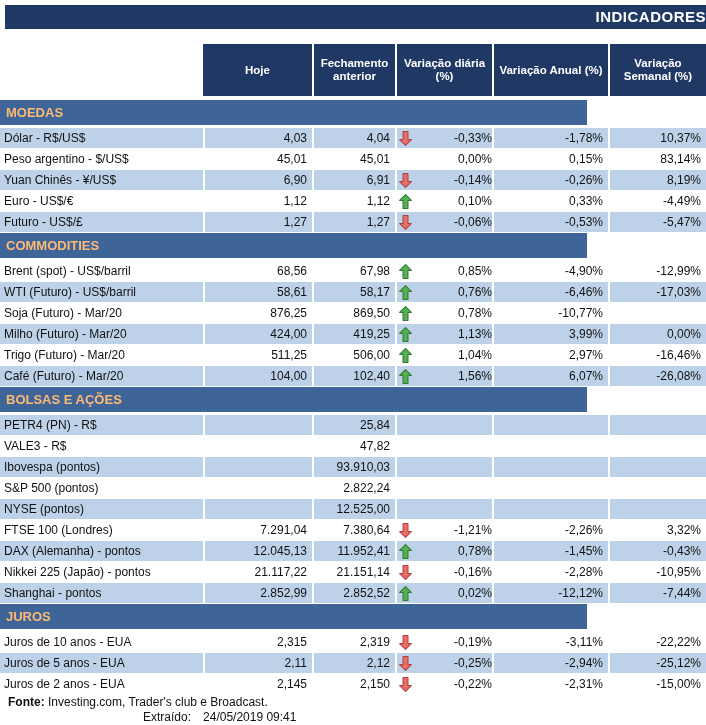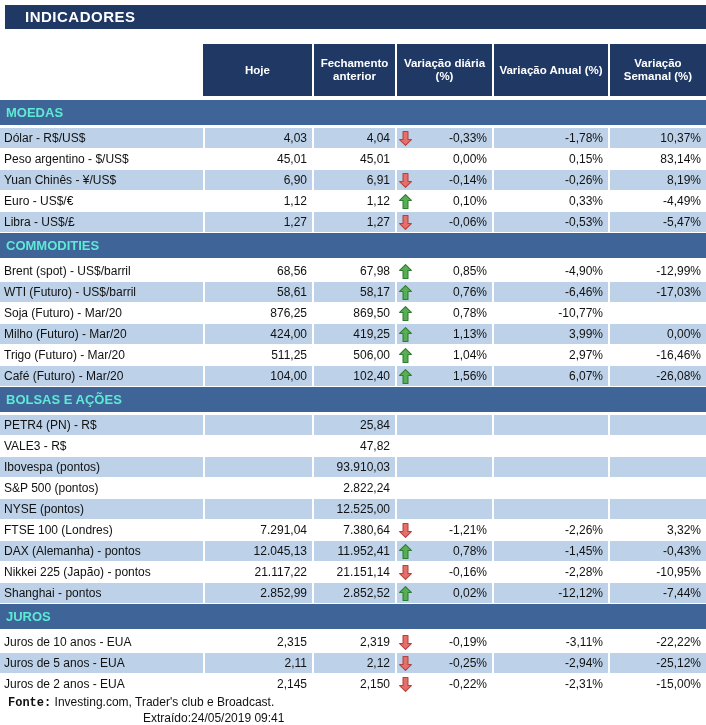--- a/index.html
+++ b/index.html
@@ -7,56 +7,56 @@
     --section:#3E6498;
     --stripe:#BDD2E9;
     --txt:#111111;
   }
   *{box-sizing:border-box;margin:0;padding:0;}
   html,body{width:706px;height:725px;background:#ffffff;overflow:hidden;
     font-family:"Liberation Sans","DejaVu Sans",sans-serif;color:var(--txt);}
 
   .title-bar{
     margin:5px 0 8px 5px;width:701px;height:24px;background:var(--navy);
-    color:#fff;font-weight:bold;font-size:15px;line-height:24px;text-align:left;
+    color:#fff;font-weight:bold;font-size:15px;line-height:24px;text-align:right;
     letter-spacing:.5px;
     padding-left:20px;
   }
 
   .grid6{display:grid;grid-template-columns:203px 109px 83px 97px 116px 98px;width:706px;}
 
   .header-row{margin-top:15px;height:52px;}
   .hcell{
     background:var(--navy);color:#fff;font-weight:bold;font-size:11.5px;line-height:13px;
     display:flex;align-items:center;justify-content:center;text-align:center;
     padding:0 2px;height:52px;
   }
   .hcell.spacer{background:transparent;}
   .header-row .hcell:nth-child(n+3){border-left:2px solid #fff;}
 
   #table-body{margin-top:4px;}
   .section-bar{
-    width:706px;height:25px;margin-bottom:3px;background:var(--section);
-    color:#5eead4;font-weight:bold;font-size:13px;line-height:25px;padding-left:6px;
+    width:587px;height:25px;margin-bottom:3px;background:var(--section);
+    color:#fdba74;font-weight:bold;font-size:13px;line-height:25px;padding-left:6px;
   }
   .row{height:20px;margin-bottom:1px;font-size:12px;line-height:20px;}
   .row .c{height:20px;background:transparent;overflow:hidden;white-space:nowrap;}
   .row.striped .c{background:var(--stripe);}
   .row .c + .c{border-left:2px solid #fff;}
   .c.lbl{text-align:left;padding-left:4px;}
   .c.num{text-align:right;padding-right:5px;}
   .c.var{display:flex;align-items:center;}
   .c.var .arrow{width:16px;display:flex;align-items:center;justify-content:flex-start;padding-left:2px;}
-  .c.var .val{flex:1;text-align:right;padding-right:5px;}
+  .c.var .val{flex:1;text-align:right;}
   .arrow svg{display:block;}
 
   .footer{padding-left:8px;font-size:12px;}
   .fonte-line{line-height:15px;}
-  .fonte-line .b{font-weight:bold;font-family:Liberation Mono, monospace;}
-  .extraido-line{line-height:15px;display:flex;padding-left:135px;}
+  .fonte-line .b{font-weight:bold;}
+  .extraido-line{line-height:15px;display:flex;gap:12px;padding-left:135px;}
 </style>
 </head>
 <body>
 
 <div class="title-bar">INDICADORES</div>
 
 <div class="header-row grid6">
   <div class="hcell spacer"></div>
   <div class="hcell">Hoje</div>
   <div class="hcell">Fechamento anterior</div>
@@ -117,21 +117,21 @@
           <svg width="13" height="15" viewBox="0 0 12 14">
             <polygon points="6,0.5 11.5,6 8.3,6 8.3,13.5 3.7,13.5 3.7,6 0.5,6" fill="#57AE57" stroke="#2F7D2F" stroke-width="1" stroke-linejoin="round"></polygon>
           </svg>
         </span>
         <span class="val">0,10%</span>
       </div>
       <div class="c num">0,33%</div>
       <div class="c num">-4,49%</div>
     </div>
     <div class="row grid6 striped">
-      <div class="c lbl">Libra - US$/£</div>
+      <div class="c lbl">Futuro - US$/£</div>
       <div class="c num">1,27</div>
       <div class="c num">1,27</div>
       <div class="c var">
         <span class="arrow">
           <svg width="13" height="15" viewBox="0 0 12 14">
             <polygon points="6,13.5 0.5,8 3.7,8 3.7,0.5 8.3,0.5 8.3,8 11.5,8" fill="#E5706B" stroke="#AF4340" stroke-width="1" stroke-linejoin="round"></polygon>
           </svg>
         </span>
         <span class="val">-0,06%</span>
       </div>

